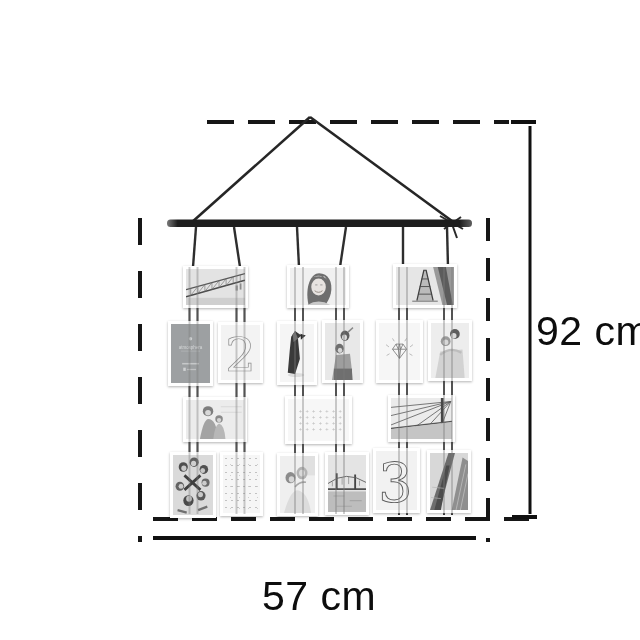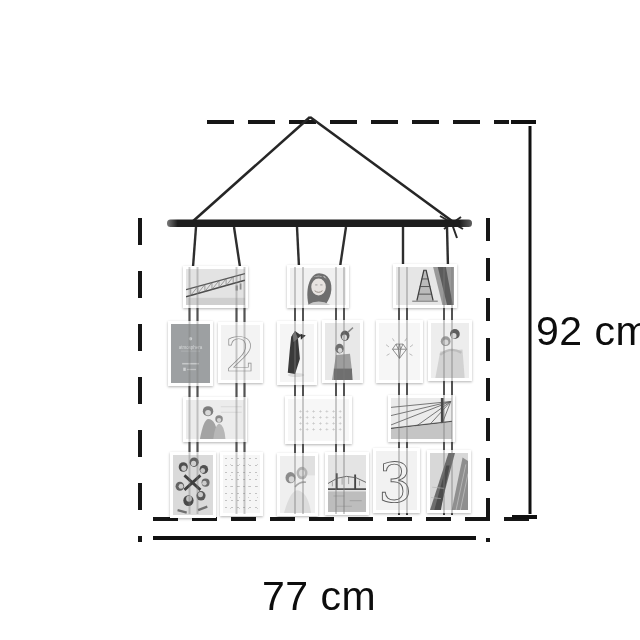--- a/index.html
+++ b/index.html
@@ -317,15 +317,15 @@
       <path d="M336,267 V514"></path>
         <path d="M344,267 V514"></path>
       <path d="M399,267 V514"></path>
         <path d="M407,267 V514"></path>
       <path d="M444,267 V514"></path>
         <path d="M452,267 V514"></path>
     </g>
   </svg>
 
   <div class="dim-label" style="left:536px;top:308px;">92 cm</div>
-  <div class="dim-label" style="left:262px;top:573px;">77 cm</div>
+  <div class="dim-label" style="left:262px;top:573px;">57 cm</div>
 
 </div>
 
 </body></html>

